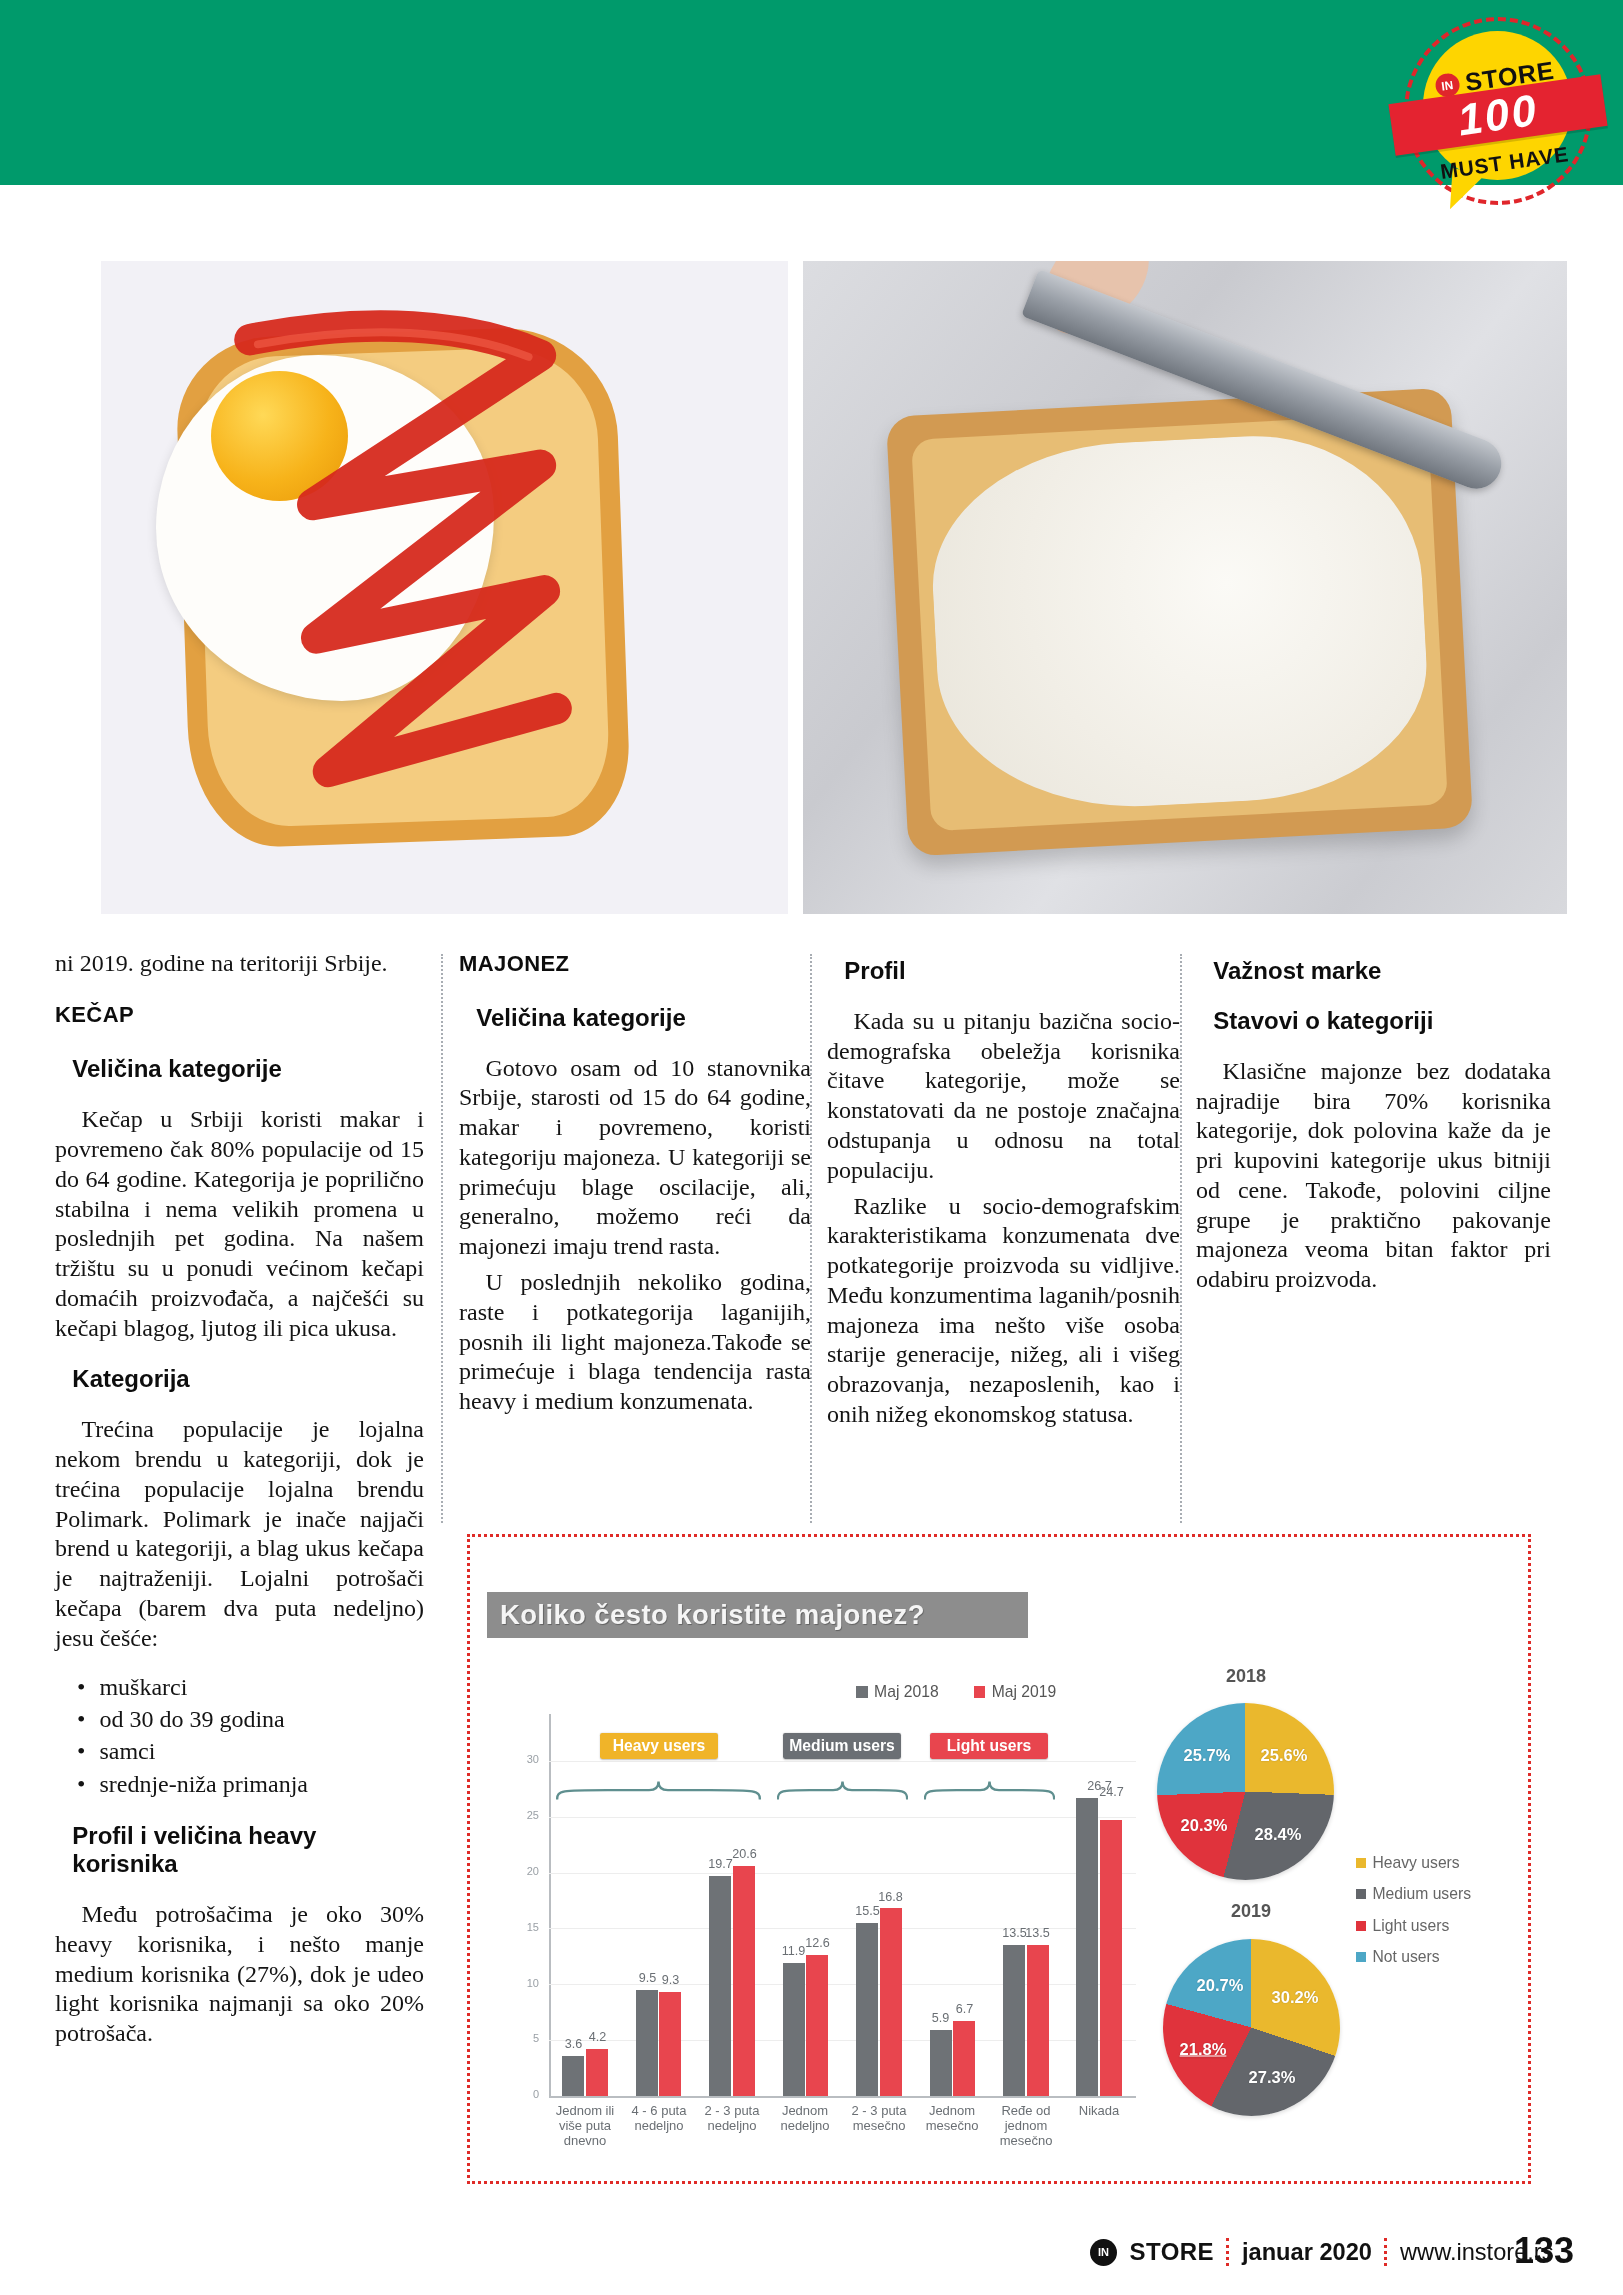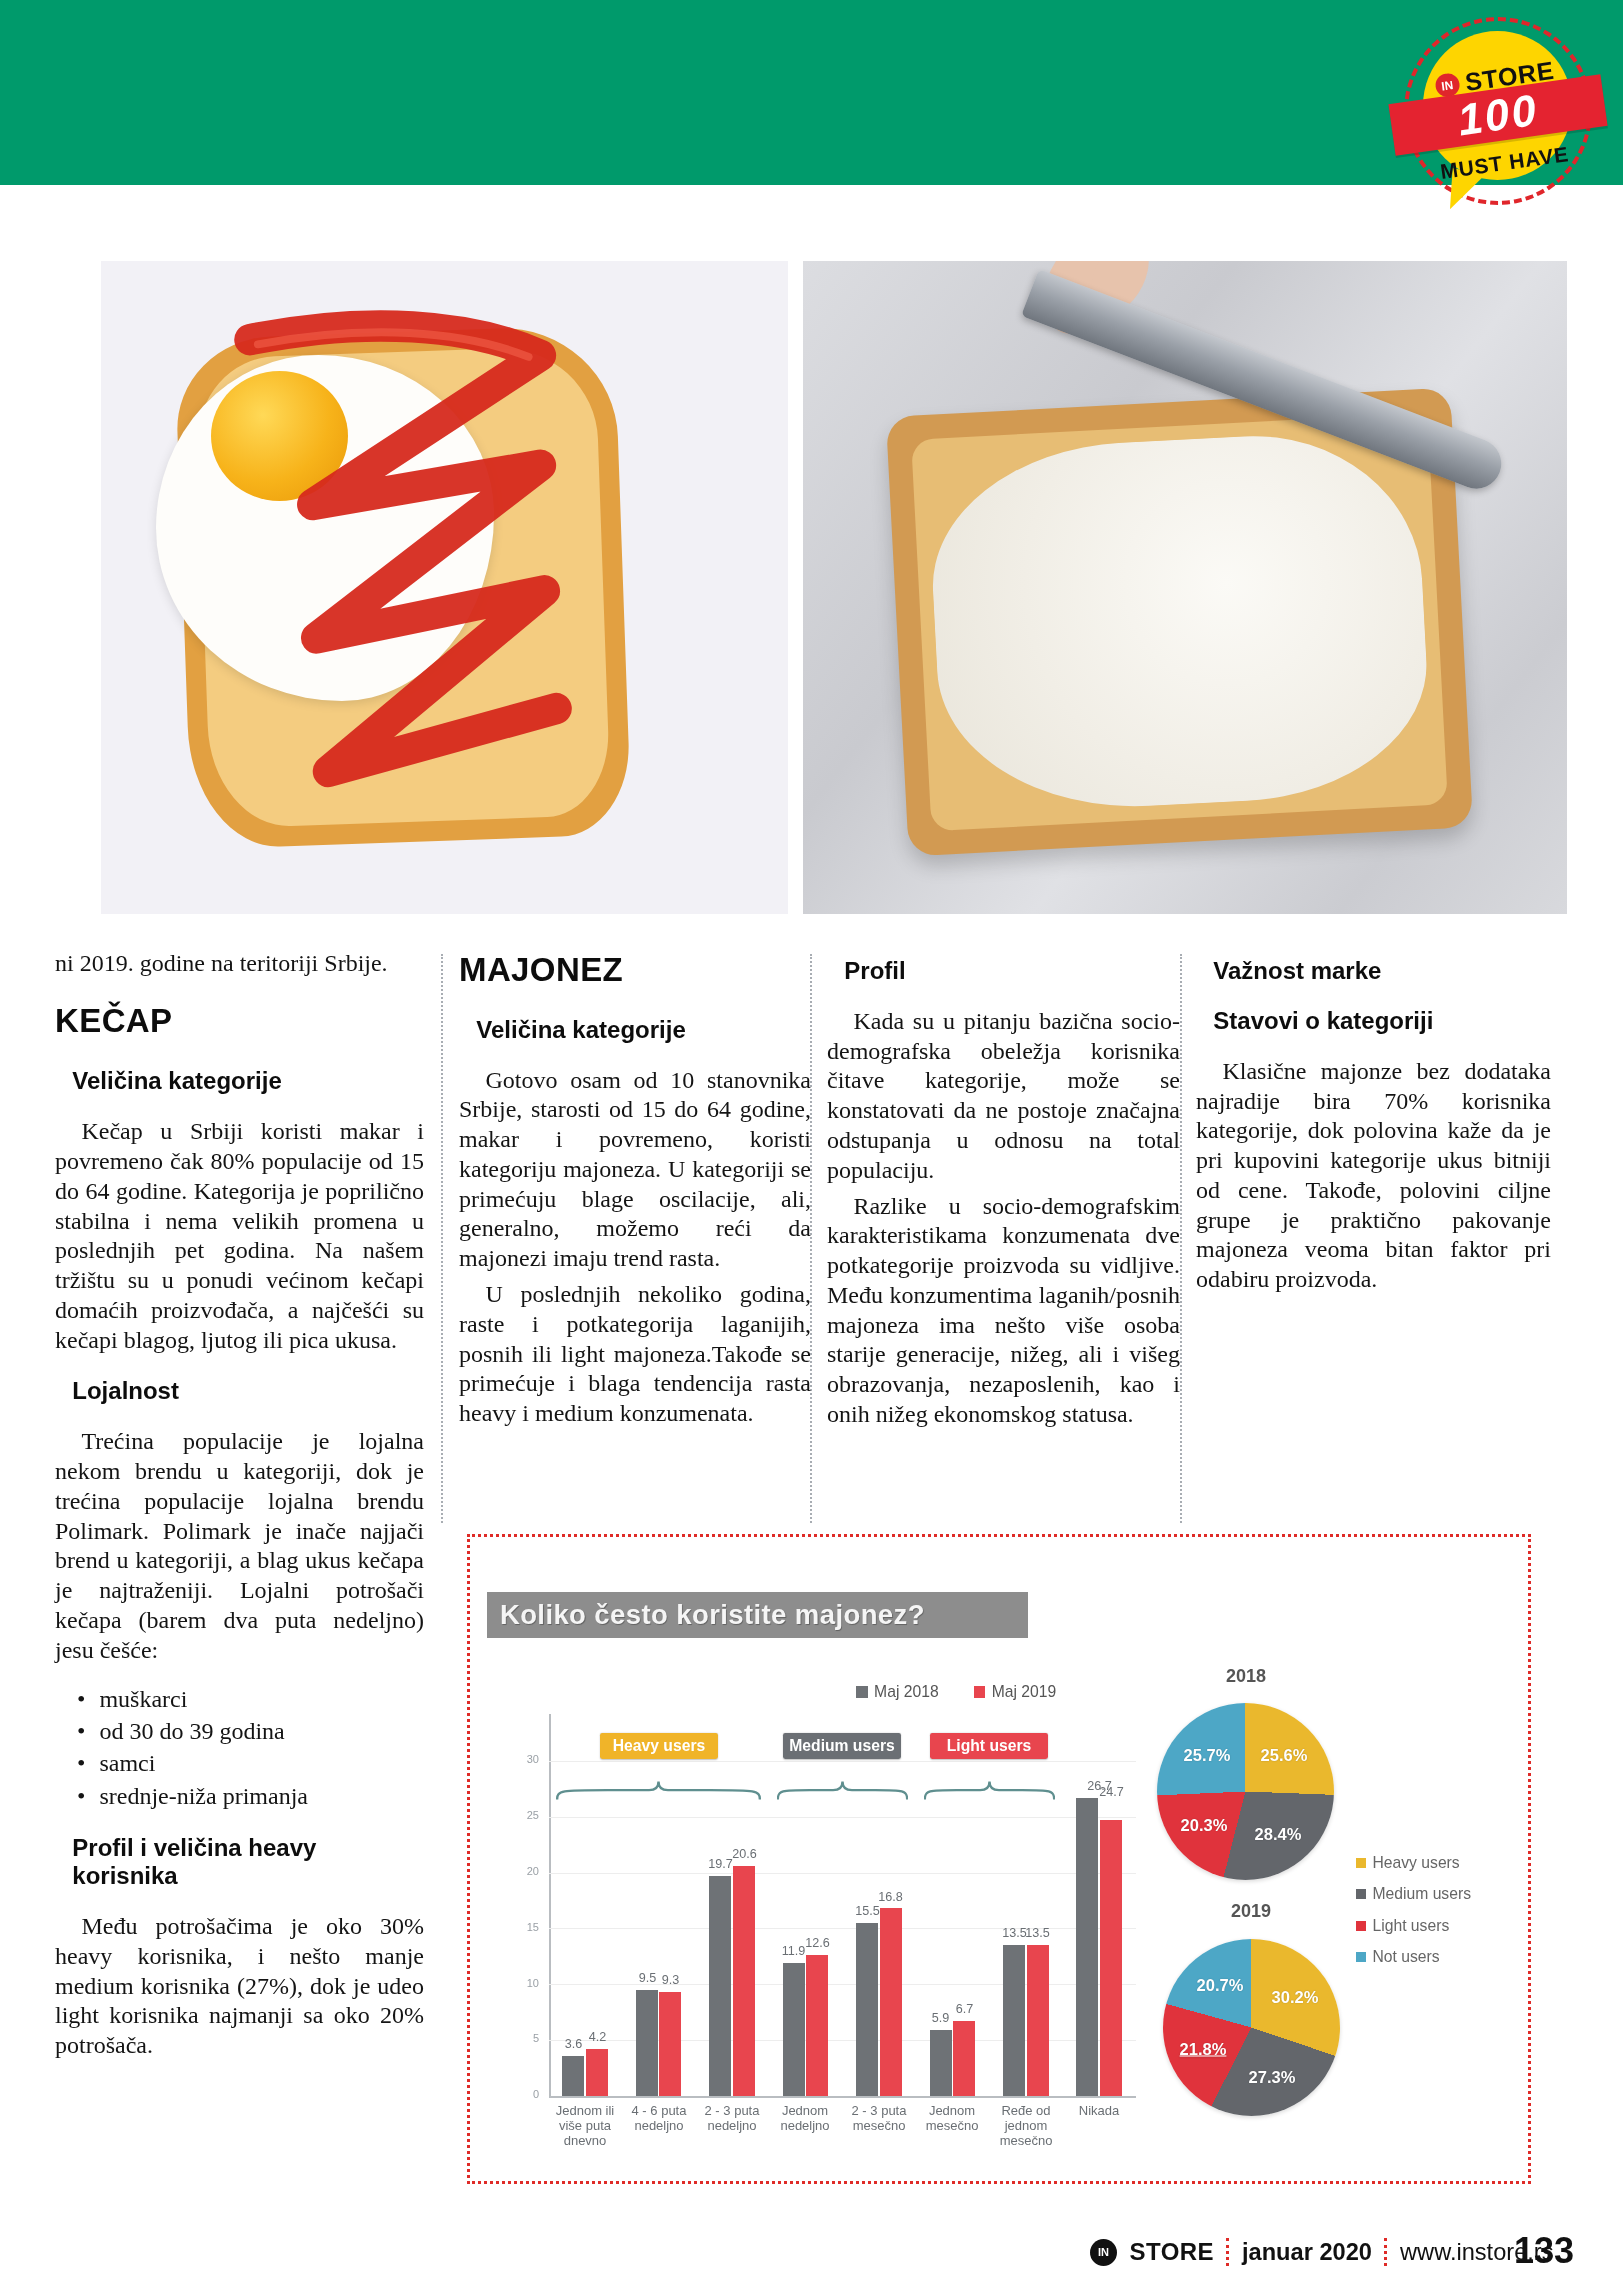--- a/index.html
+++ b/index.html
@@ -58,21 +58,21 @@
   .col{position:absolute;top:949px;}
   .col-1{left:55px;width:369px;}
   .col-2{left:459px;width:352px;}
   .col-3{left:827px;width:353px;}
   .col-4{left:1196px;width:355px;}
   .vsep{position:absolute;top:954px;height:569px;border-left:2.4px dotted #a8adb3;}
   .vsep-1{left:441px;}.vsep-2{left:810px;}.vsep-3{left:1180px;}
   .col p{font-family:"Liberation Serif",serif;font-size:24px;line-height:1.24;text-align:justify;
       text-indent:1.1em;margin:0 0 6.3px;color:#141414;}
   .col p.noindent{text-indent:0;}
-  h1.cat{font-size:33px;font-weight:bold;letter-spacing:0.4px;margin:23.6px 0 27px;color:#0d0d0d;}
+  h1.cat{font-size:22px;font-weight:bold;letter-spacing:0.4px;margin:23.6px 0 27px;color:#0d0d0d;}
   h1.first{margin-top:1.6px;}
   h2.sec{font-size:24px;font-weight:bold;margin:22px 0 22px;padding-left:17.3px;color:#0d0d0d;}
   h2.top{margin-top:7.9px;}
   ul.bullets{list-style:none;margin:17.3px 0 14px;padding:0 0 0 22px;}
   ul.bullets li{font-family:"Liberation Serif",serif;font-size:24px;line-height:1.35;color:#141414;}
   ul.bullets li::before{content:"•";margin-right:14px;}
 
   
   .chart-panel{position:absolute;left:467px;top:1534px;width:1064px;height:650px;background:#fff;
       border:3.9px dotted #df2b28;box-sizing:border-box;}
@@ -153,21 +153,21 @@
 
   <div class="vsep vsep-1"></div>
   <div class="vsep vsep-2"></div>
   <div class="vsep vsep-3"></div>
 
   <div class="col col-1">
     <p class="noindent">ni 2019. godine na teritoriji Srbije.</p>
     <h1 class="cat">KEČAP</h1>
     <h2 class="sec">Veličina kategorije</h2>
     <p>Kečap u Srbiji koristi makar i povremeno čak 80% populacije od 15 do 64 godine. Kategorija je poprilično stabilna i nema velikih promena u poslednjih pet godina. Na našem tržištu su u ponudi većinom kečapi domaćih proizvođača, a najčešći su kečapi blagog, ljutog ili pica ukusa.</p>
-    <h2 class="sec">Lojalnost</h2>
+    <h2 class="sec">Kategorija</h2>
     <p>Trećina populacije je lojalna nekom brendu u kategoriji, dok je trećina populacije lojalna brendu Polimark. Polimark je inače najjači brend u kategoriji, a blag ukus kečapa je najtraženiji. Lojalni potrošači kečapa (barem dva puta nedeljno) jesu češće:</p>
     <ul class="bullets">
         <li>muškarci</li>
         <li>od 30 do 39 godina</li>
         <li>samci</li>
         <li>srednje-niža primanja</li>
       </ul>
     <h2 class="sec">Profil i veličina heavy korisnika</h2>
     <p>Među potrošačima je oko 30% heavy korisnika, i nešto manje medium korisnika (27%), dok je udeo light korisnika najmanji sa oko 20% potrošača.</p>
   </div>

